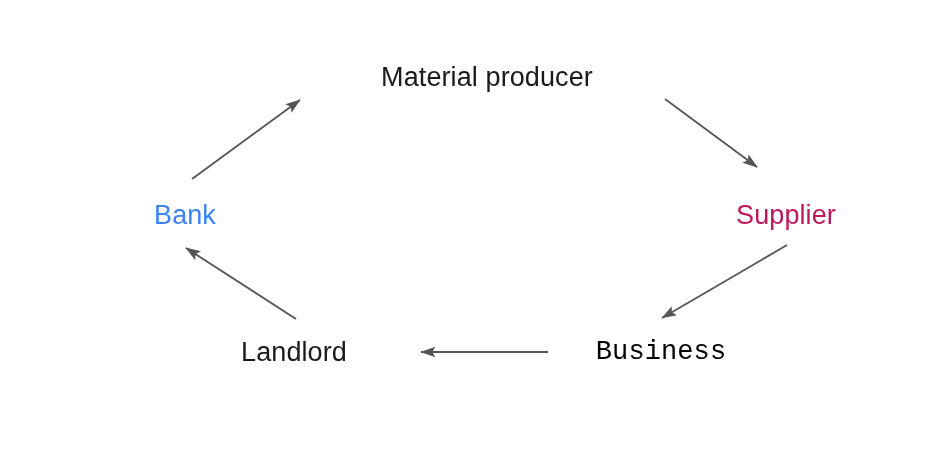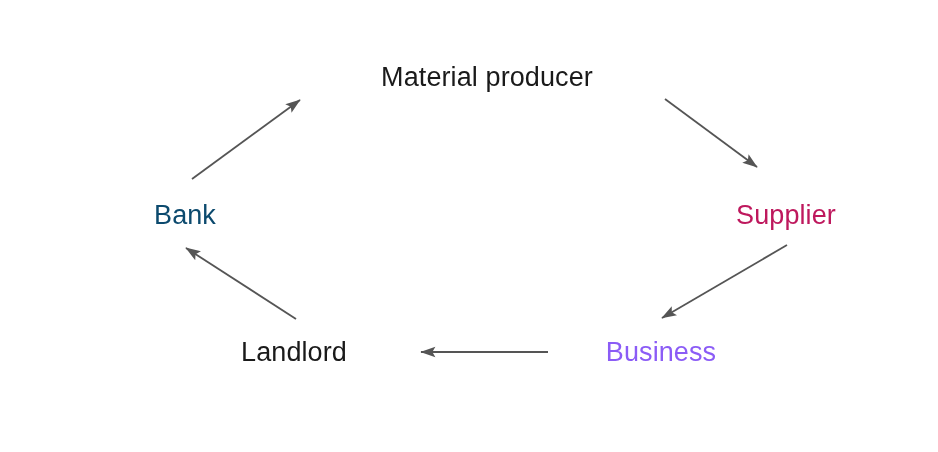--- a/index.html
+++ b/index.html
@@ -56,18 +56,18 @@
         <line x1="787" y1="245" x2="662" y2="318" stroke="#555555" stroke-width="1.8" stroke-linecap="butt" marker-end="url(#arrowhead)"></line>
         <line x1="548" y1="352" x2="421" y2="352" stroke="#555555" stroke-width="1.8" stroke-linecap="butt" marker-end="url(#arrowhead)"></line>
         <line x1="296" y1="319" x2="186" y2="248" stroke="#555555" stroke-width="1.8" stroke-linecap="butt" marker-end="url(#arrowhead)"></line>
         <line x1="192" y1="179" x2="300" y2="100" stroke="#555555" stroke-width="1.8" stroke-linecap="butt" marker-end="url(#arrowhead)"></line>
       </g>
   </svg>
 
   <div id="node-group">
       <div class="node-label" style="left: 487px; top: 77px; color: rgb(26, 26, 26);">Material producer</div>
       <div class="node-label" style="left: 786px; top: 215px; color: #be185d;">Supplier</div>
-      <div class="node-label" style="left: 661px; top: 352px; color: #8b5cf6;">Business</div>
+      <div class="node-label" style="left: 661px; top: 352px; color: #000000; font-family: Liberation Mono, monospace;">Business</div>
       <div class="node-label" style="left: 294px; top: 352px; color: rgb(26, 26, 26); text-align: right;">Landlord</div>
-      <div class="node-label" style="left: 185px; top: 215px; color: #0c4a6e;">Bank</div>
+      <div class="node-label" style="left: 185px; top: 215px; color: #3b82f6;">Bank</div>
     </div>
 
 </div>
 
 </body></html>

